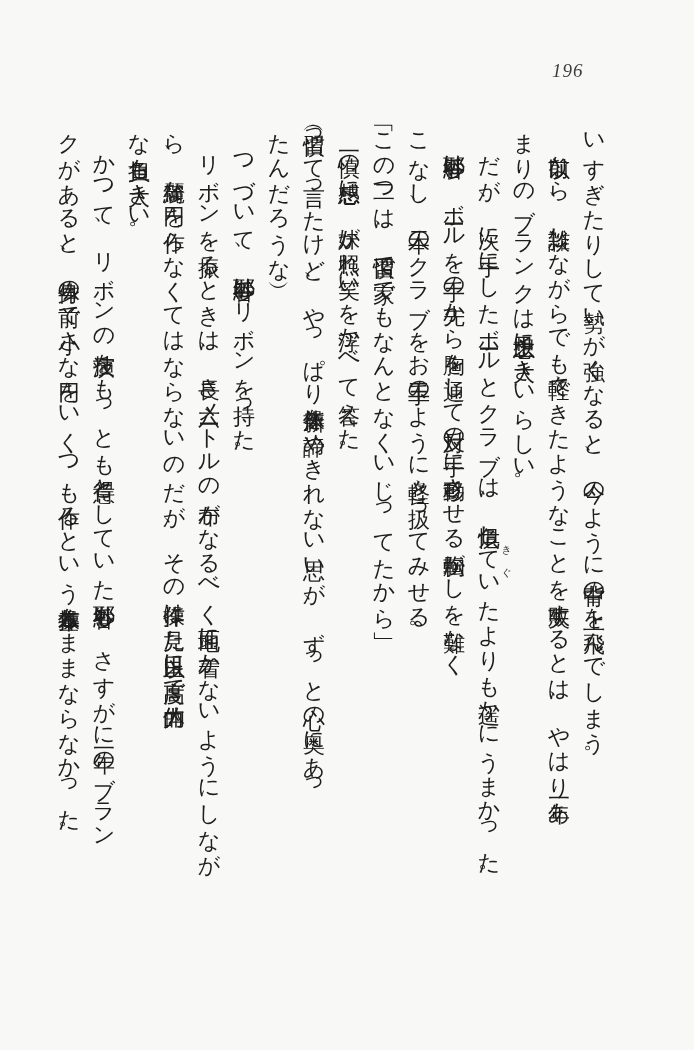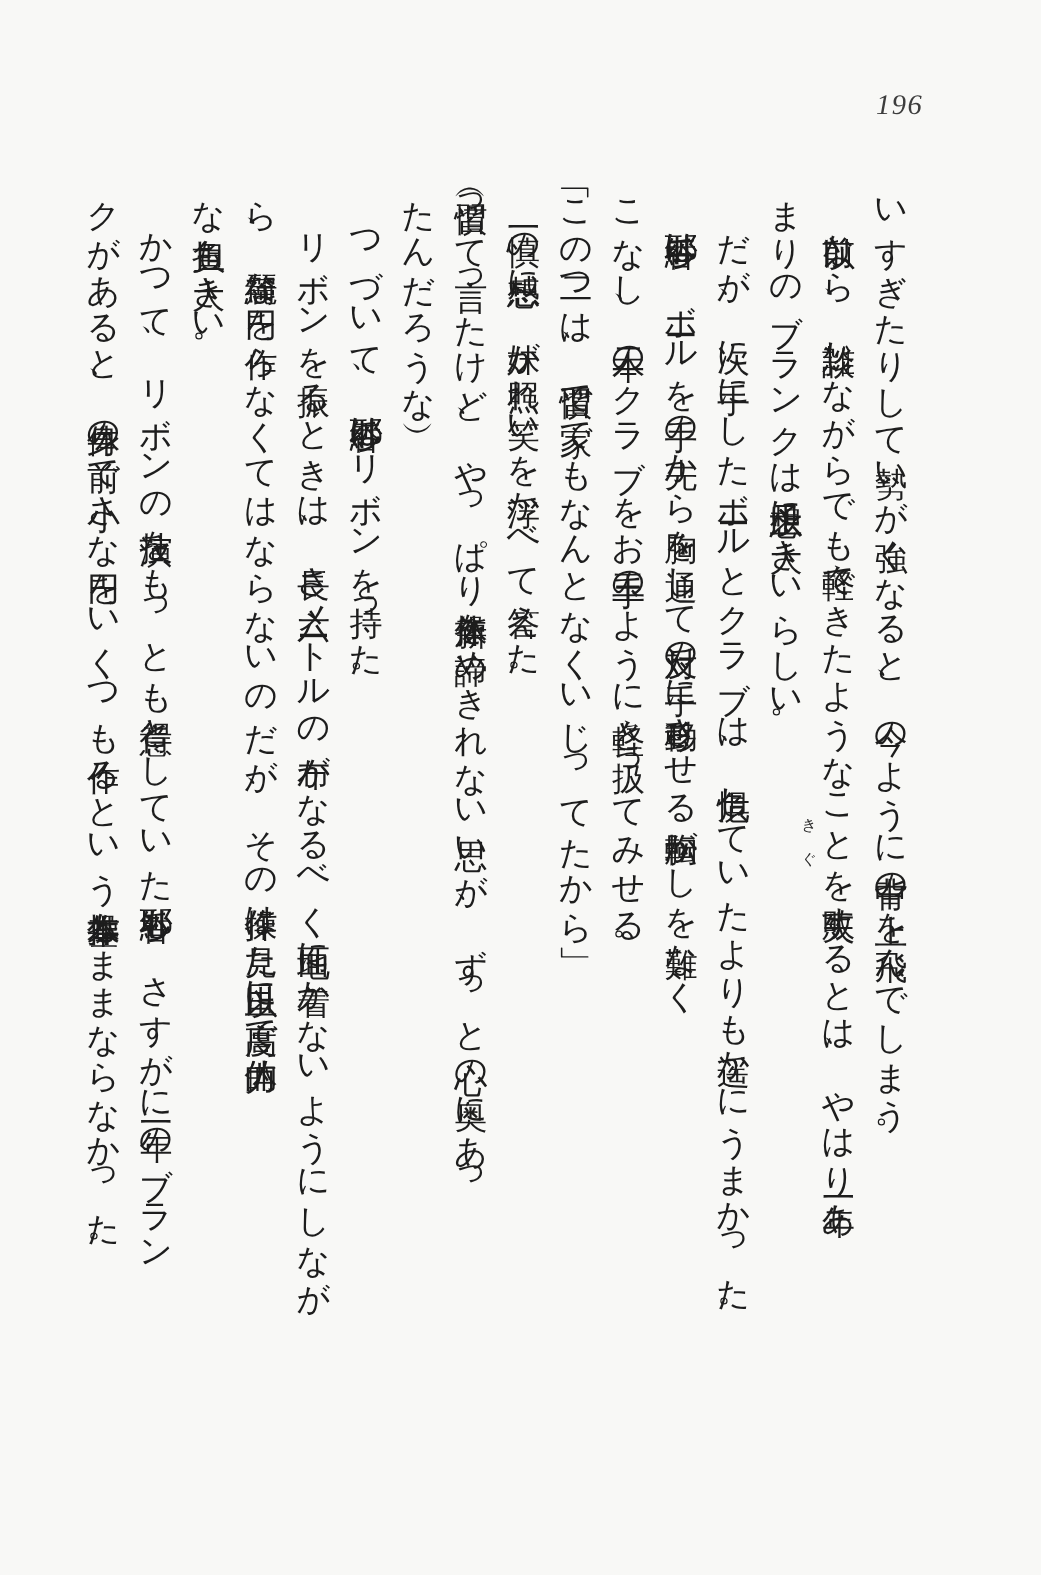--- a/index.html
+++ b/index.html
@@ -13,21 +13,20 @@
     background: #f8f8f6;
     font-family: "Liberation Serif", "DejaVu Serif", serif;
     position: relative;
     overflow: hidden;
   }
 
   .page {
     position: absolute;
     inset: 0;
     background: #f8f8f6;
-    margin-left: 32px;
   }
 
   .page-number {
     position: absolute;
     left: 552px;
     top: 61px;
     font-size: 19px;
     font-style: italic;
     color: #3d3d3d;
     letter-spacing: 1px;

